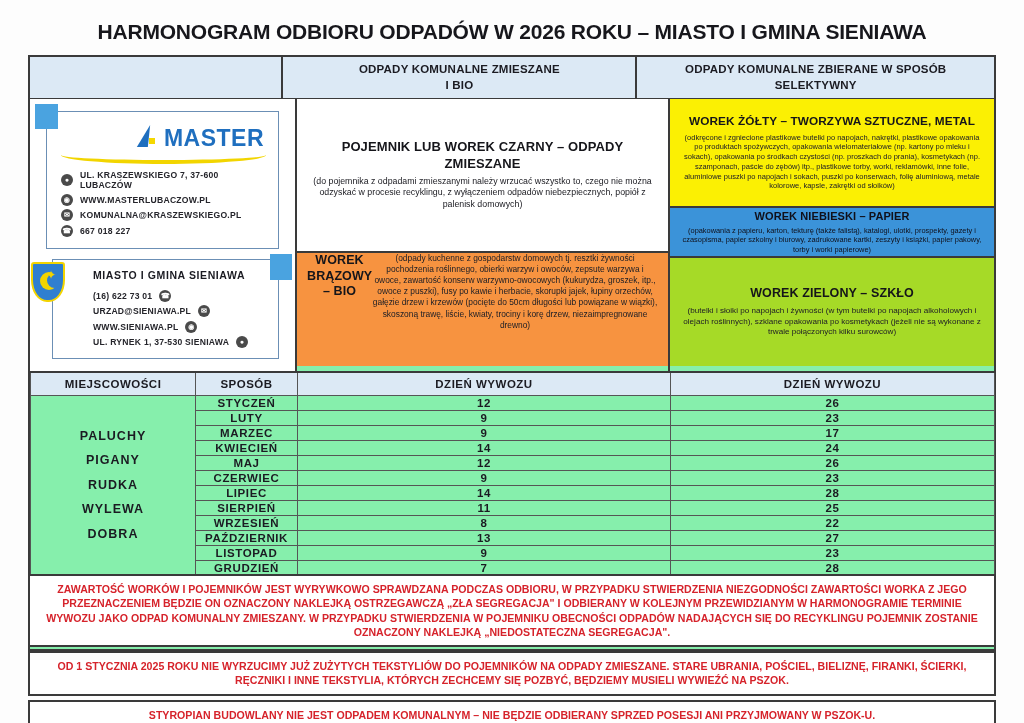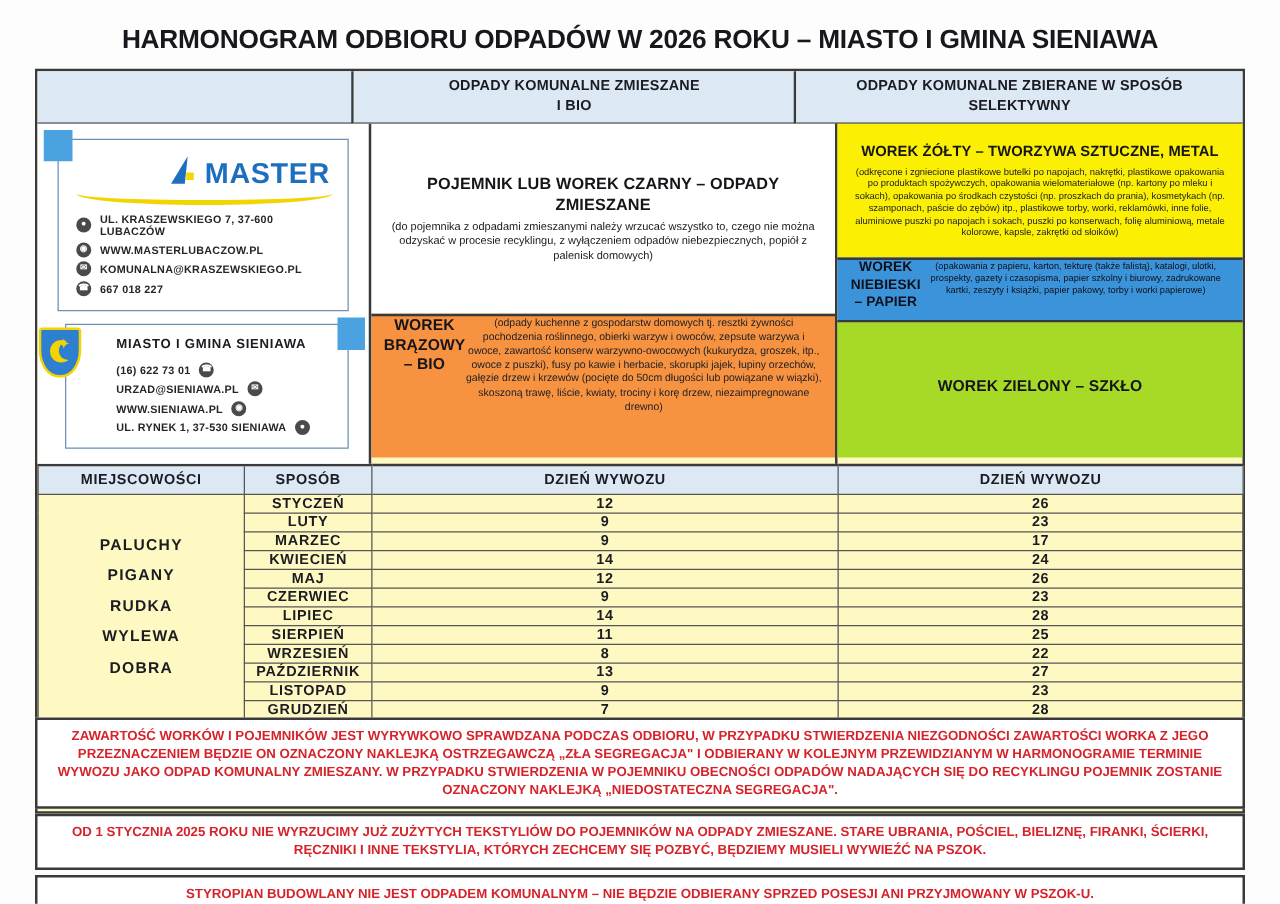--- a/index.html
+++ b/index.html
@@ -29,21 +29,21 @@
     color: #17171c;
     padding: 20px 10px 10px 10px;
   }
 
   
   .frame {
     position: absolute;
     left: 28px; top: 55px;
     width: 968px;
     border: 2px solid #3a3a3a;
-    background: #fef9c3;
+    background: #86efac;
   }
 
   
   .hdr-row { display: flex; }
   .hdr-cell {
     background: #dce9f5;
     border-right: 2px solid #3a3a3a;
     border-bottom: 1.5px solid #3a3a3a;
     text-align: center;
     font-weight: bold;
@@ -176,21 +176,21 @@
   }
   .p-bio h4 { font-size: 12.5px; }
   .p-yellow {
     background: #fbf003; height: 107px;
     display:flex; flex-direction:column; justify-content:center;
   }
   .p-yellow h4 { font-size: 11.8px; }
   .p-yellow p { font-size: 7.5px; line-height: 1.3; }
   .p-blue {
     background: #3b93d9; border-top: 2px solid #3a3a3a; border-bottom: 2px solid #3a3a3a;
-    height: 52px; display:flex; flex-direction:row; justify-content:center;
+    height: 52px; display:flex; flex-direction:column; justify-content:center;
   }
   .p-blue h4 { font-size: 11px; color:#10101a; margin-bottom:2px; }
   .p-blue p { font-size: 7.4px; line-height: 1.28; color:#10101a; }
   .p-green {
     background: #a6da27; height: 108px;
     display:flex; flex-direction:column; justify-content:center;
   }
   .p-green h4 { font-size: 12.5px; }
   .p-green p { font-size: 8.1px; line-height: 1.3; }
 
@@ -342,20 +342,21 @@
         <div class="panel p-yellow">
           <h4>WOREK ŻÓŁTY – TWORZYWA SZTUCZNE, METAL</h4>
           <p>(odkręcone i zgniecione plastikowe butelki po napojach, nakrętki, plastikowe opakowania po produktach spożywczych, opakowania wielomateriałowe (np. kartony po mleku i sokach), opakowania po środkach czystości (np. proszkach do prania), kosmetykach (np. szamponach, paście do zębów) itp., plastikowe torby, worki, reklamówki, inne folie, aluminiowe puszki po napojach i sokach, puszki po konserwach, folię aluminiową, metale kolorowe, kapsle, zakrętki od słoików)</p>
         </div>
         <div class="panel p-blue">
           <h4>WOREK NIEBIESKI – PAPIER</h4>
           <p>(opakowania z papieru, karton, tekturę (także falistą), katalogi, ulotki, prospekty, gazety i czasopisma, papier szkolny i biurowy, zadrukowane kartki, zeszyty i książki, papier pakowy, torby i worki papierowe)</p>
         </div>
         <div class="panel p-green">
           <h4>WOREK ZIELONY – SZKŁO</h4>
+          <p>(butelki i słoiki po napojach i żywności (w tym butelki po napojach alkoholowych i olejach roślinnych), szklane opakowania po kosmetykach (jeżeli nie są wykonane z trwale połączonych kilku surowców)</p>
         </div>
       </div>
     </div>
 
     <table class="sched">
       <thead>
         <tr>
           <th class="c-loc">MIEJSCOWOŚCI</th>
           <th class="c-month">SPOSÓB</th>
           <th class="c-day1">DZIEŃ WYWOZU</th>

